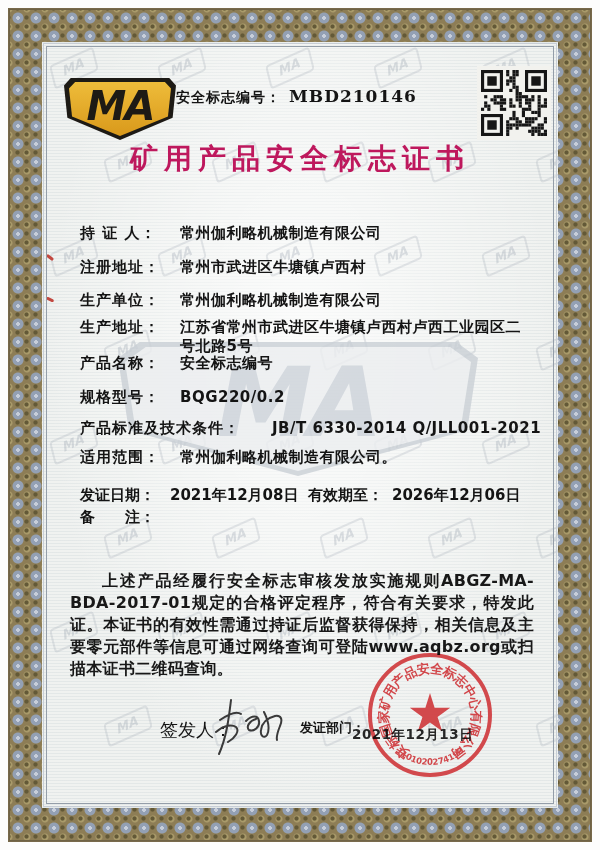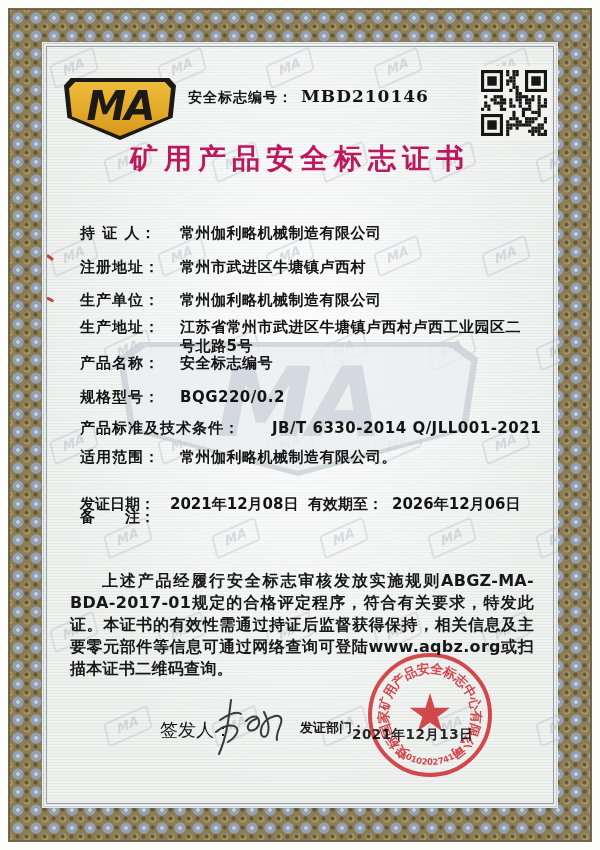--- a/index.html
+++ b/index.html
@@ -36,37 +36,37 @@
   .content{position:absolute;inset:0;z-index:3;}
   
   .ma-logo{position:absolute;left:64px;top:78px;width:112px;height:62px;}
   .ma-out{position:absolute;inset:0;background:#1d1a15;
     clip-path:polygon(6% 0,94% 0,100% 12%,97% 64%,50% 100%,3% 64%,0 12%);}
   .ma-in{position:absolute;inset:4px 5px;background:linear-gradient(180deg,#eebc3a,#d9991b);
     clip-path:polygon(6% 0,94% 0,100% 12%,97% 64%,50% 100%,3% 64%,0 12%);
     display:flex;align-items:center;justify-content:center;}
   .ma-in span{font:italic 900 40px/1 "DejaVu Sans",sans-serif;color:#1d1a15;letter-spacing:-2px;
     transform:translateY(-3px);}
-  .mark-no{position:absolute;left:188px;top:86px;white-space:nowrap;text-align:right;}
+  .mark-no{position:absolute;left:176px;top:86px;white-space:nowrap;text-align:right;}
   .mark-no .lbl{font-size:14px;font-weight:700;letter-spacing:1px;}
   .mark-no .val{font-family:"DejaVu Serif","Liberation Serif",serif;font-size:17px;
     font-weight:600;letter-spacing:1px;margin-left:8px;}
   .qr{position:absolute;left:477px;top:66px;width:74px;height:74px;background:#f2f2ee;
     display:flex;align-items:center;justify-content:center;}
   .title{position:absolute;left:0;right:0;top:140px;text-align:center;
     font-family:Liberation Sans, sans-serif;
     font-size:28px;font-weight:900;letter-spacing:6px;color:#be185d;}
   
   .row{position:absolute;left:80px;right:52px;}
   .row .lbl{position:absolute;left:0;top:0;font-size:15px;font-weight:700;letter-spacing:1px;white-space:nowrap;}
   .row .val{position:absolute;left:100px;top:0;font-size:15px;font-weight:700;letter-spacing:.5px;}
   .row.wide .val{left:192px;white-space:nowrap;}
   .row .val.wrap{width:352px;line-height:19px;}
   .dates{position:absolute;left:80px;top:483px;font-size:15px;font-weight:700;white-space:nowrap;}
-  .dates span{position:absolute;top:12px;white-space:nowrap;}
+  .dates span{position:absolute;top:3px;white-space:nowrap;}
   .statement{position:absolute;left:70px;top:553px;width:464px;font-size:16px;font-weight:600;
     line-height:22px;text-align:justify;text-indent:2em;letter-spacing:.3px;color:#181818;margin-top:17px;}
   
   .cmac{position:absolute;left:80px;top:686px;width:78px;height:90px;}
   .signer{position:absolute;left:160px;top:718px;font-size:18px;font-weight:400;}
   .sig{position:absolute;left:204px;top:690px;width:92px;height:72px;}
   .issuer{position:absolute;left:300px;top:719px;font-size:13px;font-weight:700;}
   .stamp-date{position:absolute;left:352px;top:726px;font-size:13.5px;font-weight:700;
     letter-spacing:.5px;color:#262626;z-index:3;}
   .stamp{position:absolute;left:368px;top:653px;width:124px;height:124px;border-radius:50%;

